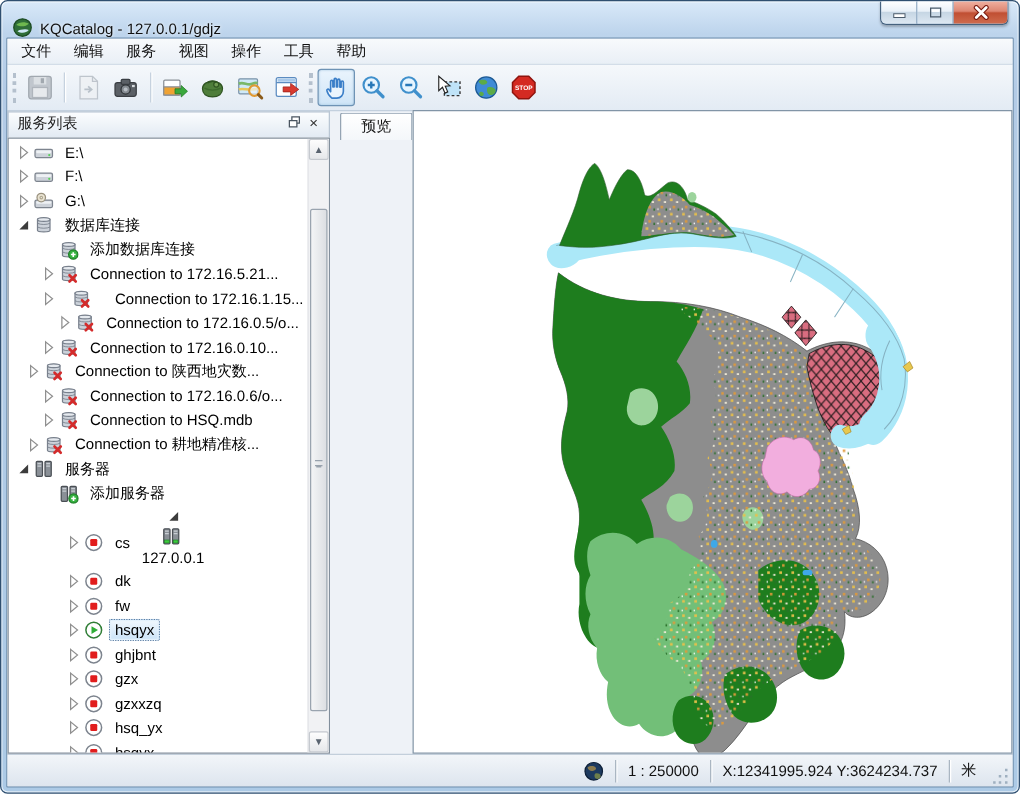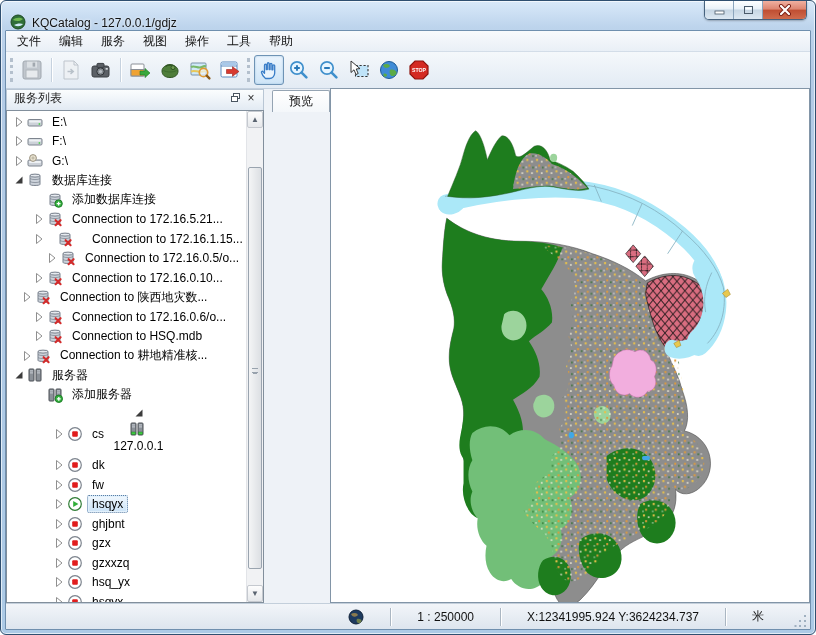--- a/index.html
+++ b/index.html
@@ -63,21 +63,21 @@
   
   .rpanel { flex:1; display:flex; flex-direction:row; min-width:0; min-height:0; }
   .tabbar { height:23px; display:flex; align-items:flex-end; padding-left:1px; }
   .tab { height:22px; padding:0 16px; display:flex; align-items:center; font-size:12px; color:#111;
          background:linear-gradient(180deg,#ffffff,#f4f7fa); border:1px solid #95a4b3; border-bottom:none; border-radius:2px 2px 0 0; }
   .preview { flex:1; border:1px solid #8295a7; background:#fff; position:relative; min-height:0; margin-top:-1px; }
   .preview svg.map { position:absolute; inset:0; width:100%; height:100%; }
   
   .statusbar { height:26px; display:flex; align-items:center; justify-content:flex-end;
                background:linear-gradient(180deg,#f2f5f9,#dde5ee); border-top:1px solid #c3cfdb; padding-right:2px; }
-  .st-item { font-size:12px; color:#111; padding:0 26px; display:flex; align-items:center; height:18px; }
+  .st-item { font-size:12px; color:#111; padding:0 9px; display:flex; align-items:center; height:18px; }
   .st-sep { width:1px; height:18px; background:#aab6c2; box-shadow:1px 0 0 #fff; }
   .st-globe svg { width:16px; height:16px; }
   .resize-grip { width:14px; height:18px; align-self:flex-end; margin-left:4px; }
 </style>
 </head>
 <body>
 
 <div id="win">
 
   <div class="titlebar">

